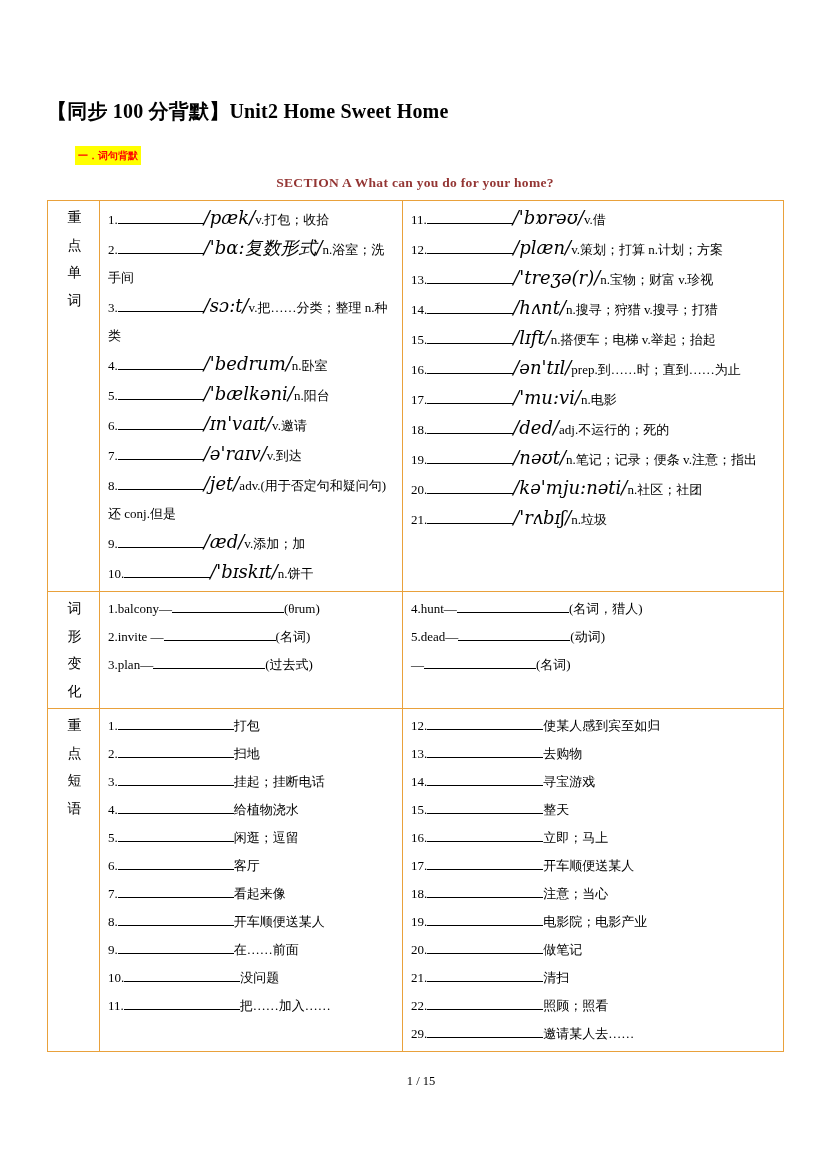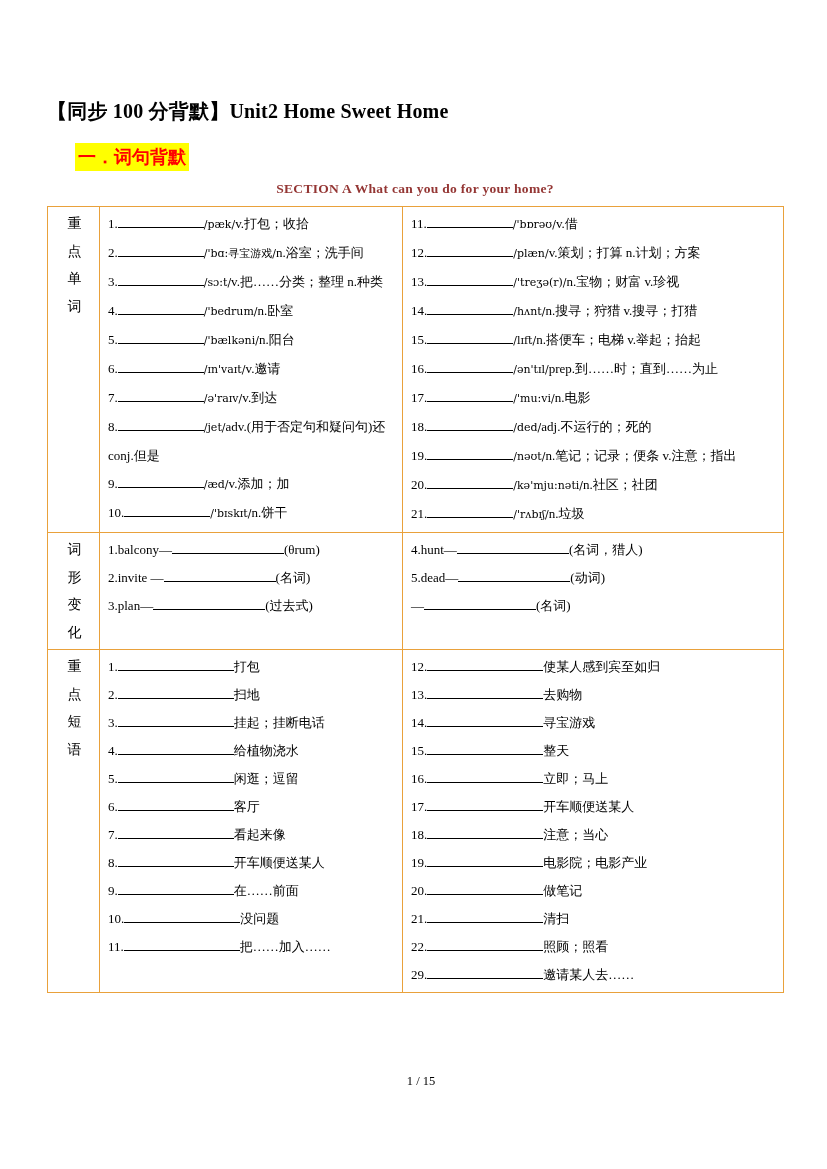--- a/index.html
+++ b/index.html
@@ -28,21 +28,21 @@
     font-size: 20px;
     font-weight: 700;
     letter-spacing: 0.2px;
   }
 
   .section-label-wrap { margin: 20px 0 0 28px; }
   .section-label {
     background: var(--highlight-bg, #ffff00);
     color: var(--highlight-text, #ff0000);
     font-weight: 700;
-    font-size: 18px;
+    font-size: 10px;
     padding: 4px 3px;
   }
 
   .section-heading {
     margin: 12px 0 9px 0;
     text-align: center;
     font-size: 13.5px;
     font-weight: 700;
     letter-spacing: 0.3px;
     color: var(--heading-text, #943634);
@@ -76,21 +76,22 @@
     border-bottom: 1px solid #000;
     height: 12px;
   }
   .row-words .blank { width: 86px; }
   .row-forms .blank { width: 112px; }
   .row-phrases .blank { width: 116px; }
   .row-sentences .blank { width: 130px; }
 
   .phon {
     font-family: "DejaVu Serif", serif;
-    font-size: 11px;
+    font-style: italic;
+    font-size: 18px;
   }
 
   .footer {
     position: absolute;
     left: 15px;
     right: 0;
     top: 1074px;
     text-align: center;
     font-size: 12.5px;
   }
@@ -116,21 +117,21 @@
     <tbody>
         <tr class="row-words">
           <td class="label-cell">
             <div class="label-line">重</div>
             <div class="label-line">点</div>
             <div class="label-line">单</div>
             <div class="label-line">词</div>
           </td>
           <td class="content-cell">
             <div class="item"><span class="pre">1.</span><span class="blank"></span><span class="phon">/pæk/</span><span class="post">v.打包；收拾</span></div>
-            <div class="item"><span class="pre">2.</span><span class="blank"></span><span class="phon">/'bɑ:寻宝游戏/</span><span class="post">n.浴室；洗手间</span></div>
+            <div class="item"><span class="pre">2.</span><span class="blank"></span><span class="phon">/'bɑ:复数形式/</span><span class="post">n.浴室；洗手间</span></div>
             <div class="item"><span class="pre">3.</span><span class="blank"></span><span class="phon">/sɔ:t/</span><span class="post">v.把……分类；整理 n.种类</span></div>
             <div class="item"><span class="pre">4.</span><span class="blank"></span><span class="phon">/'bedrum/</span><span class="post">n.卧室</span></div>
             <div class="item"><span class="pre">5.</span><span class="blank"></span><span class="phon">/'bælkəni/</span><span class="post">n.阳台</span></div>
             <div class="item"><span class="pre">6.</span><span class="blank"></span><span class="phon">/ɪn'vaɪt/</span><span class="post">v.邀请</span></div>
             <div class="item"><span class="pre">7.</span><span class="blank"></span><span class="phon">/ə'raɪv/</span><span class="post">v.到达</span></div>
             <div class="item"><span class="pre">8.</span><span class="blank"></span><span class="phon">/jet/</span><span class="post">adv.(用于否定句和疑问句)还 conj.但是</span></div>
             <div class="item"><span class="pre">9.</span><span class="blank"></span><span class="phon">/æd/</span><span class="post">v.添加；加</span></div>
             <div class="item"><span class="pre">10.</span><span class="blank"></span><span class="phon">/'bɪskɪt/</span><span class="post">n.饼干</span></div>
           </td>
           <td class="content-cell">

